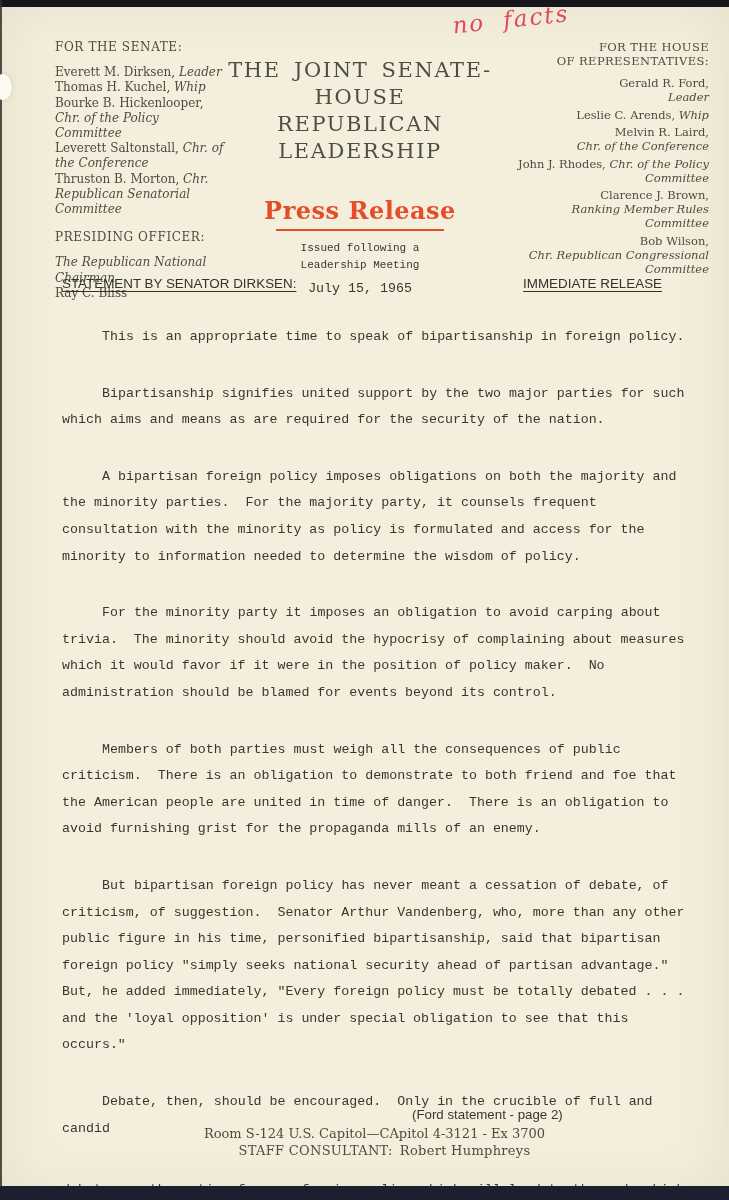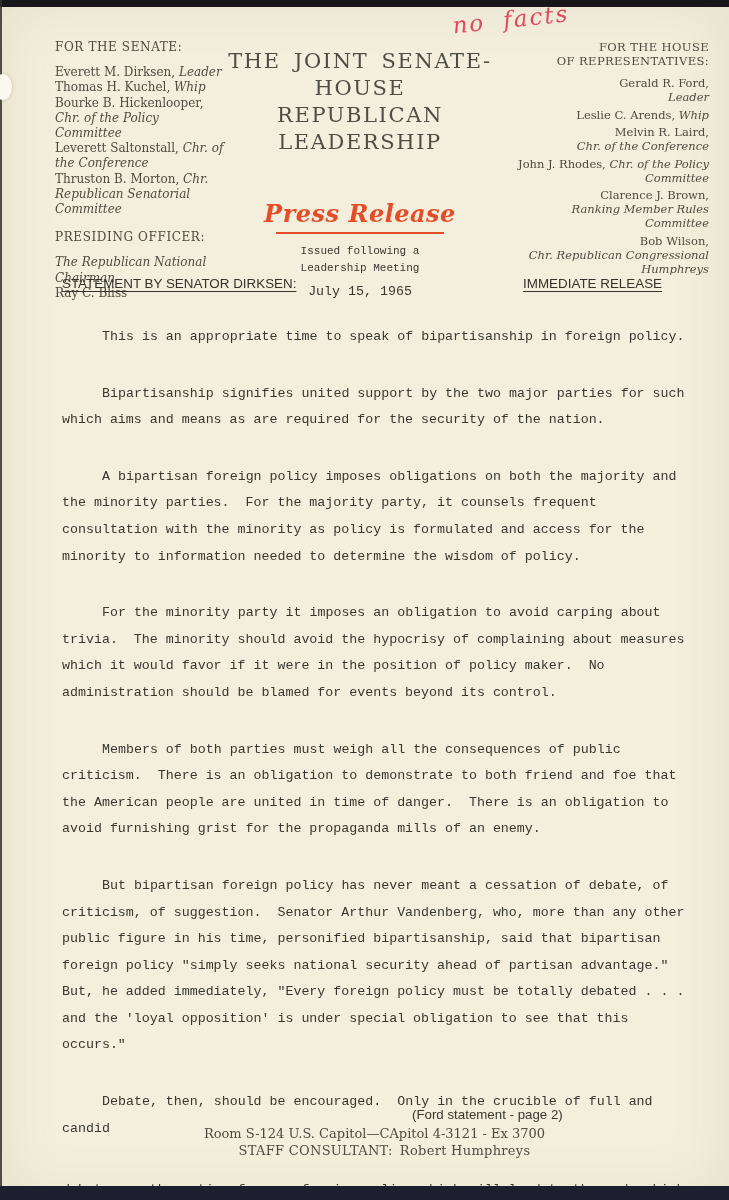--- a/index.html
+++ b/index.html
@@ -34,28 +34,28 @@
   
   .col-senate {
     position:absolute; left:55px; top:40px; width:172px;
     font-size:12px; color:#4e4c41; line-height:15.2px;
   }
   .lh-heading { letter-spacing:.6px; }
   .col-senate .lh-heading { margin-bottom:10px; }
   .m-title { font-style:italic; }
   .presiding-heading { margin-top:13px; margin-bottom:2px; }
   .col-center {
-    position:absolute; left:195px; top:48px; width:330px; text-align:center;
+    position:absolute; left:195px; top:57px; width:330px; text-align:center;
   }
   .org-title {
     font-size:21px; color:#4f4e45; letter-spacing:1.6px; word-spacing:5px; line-height:27px;
   }
   .press-release {
-    margin-top:43px;
-    font-size:24px; font-style:italic; font-weight:bold;
+    margin-top:31px;
+    font-size:24px; font-weight:bold;
     color:#e44d28; letter-spacing:.5px;
   }
   .pr-underline {
     width:168px; height:2px; background:#e44d28; margin:4px auto 0 auto;
   }
   .mono { font-family:Liberation Sans, sans-serif; }
   .issued {
     margin-top:9px;
     font-family:"Liberation Mono", monospace;
     font-size:11px; color:#3a3831; line-height:17px;
@@ -150,21 +150,21 @@
     <div class="lh-heading house-heading">
       <div>FOR THE HOUSE</div>
       <div>OF REPRESENTATIVES:</div>
     </div>
     <div>
       <div class="member"><span>Gerald R. Ford,</span> <span class="m-title t-block">Leader</span></div>
       <div class="member"><span>Leslie C. Arends,</span> <span class="m-title">Whip</span></div>
       <div class="member"><span>Melvin R. Laird,</span> <span class="m-title t-block">Chr. of the Conference</span></div>
       <div class="member"><span>John J. Rhodes,</span> <span class="m-title">Chr. of the Policy Committee</span></div>
       <div class="member"><span>Clarence J. Brown,</span> <span class="m-title t-block">Ranking Member Rules Committee</span></div>
-      <div class="member"><span>Bob Wilson,</span> <span class="m-title t-block">Chr. Republican Congressional Humphreys</span></div>
+      <div class="member"><span>Bob Wilson,</span> <span class="m-title t-block">Chr. Republican Congressional Committee</span></div>
     </div>
   </div>
 
   <div class="statement-row">
     <span class="u">STATEMENT BY SENATOR DIRKSEN:</span>
     <span class="u">IMMEDIATE RELEASE</span>
   </div>
 
   <div class="body-text">
     <p class="p-dbl ind">This is an appropriate time to speak of bipartisanship in foreign policy.</p>

